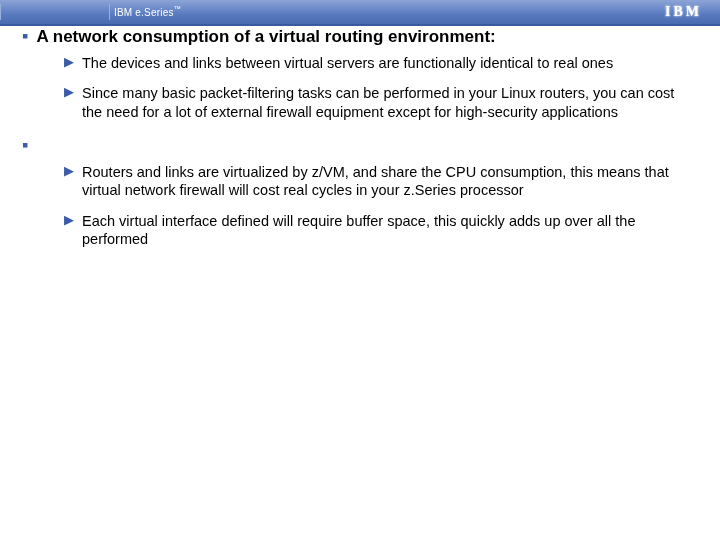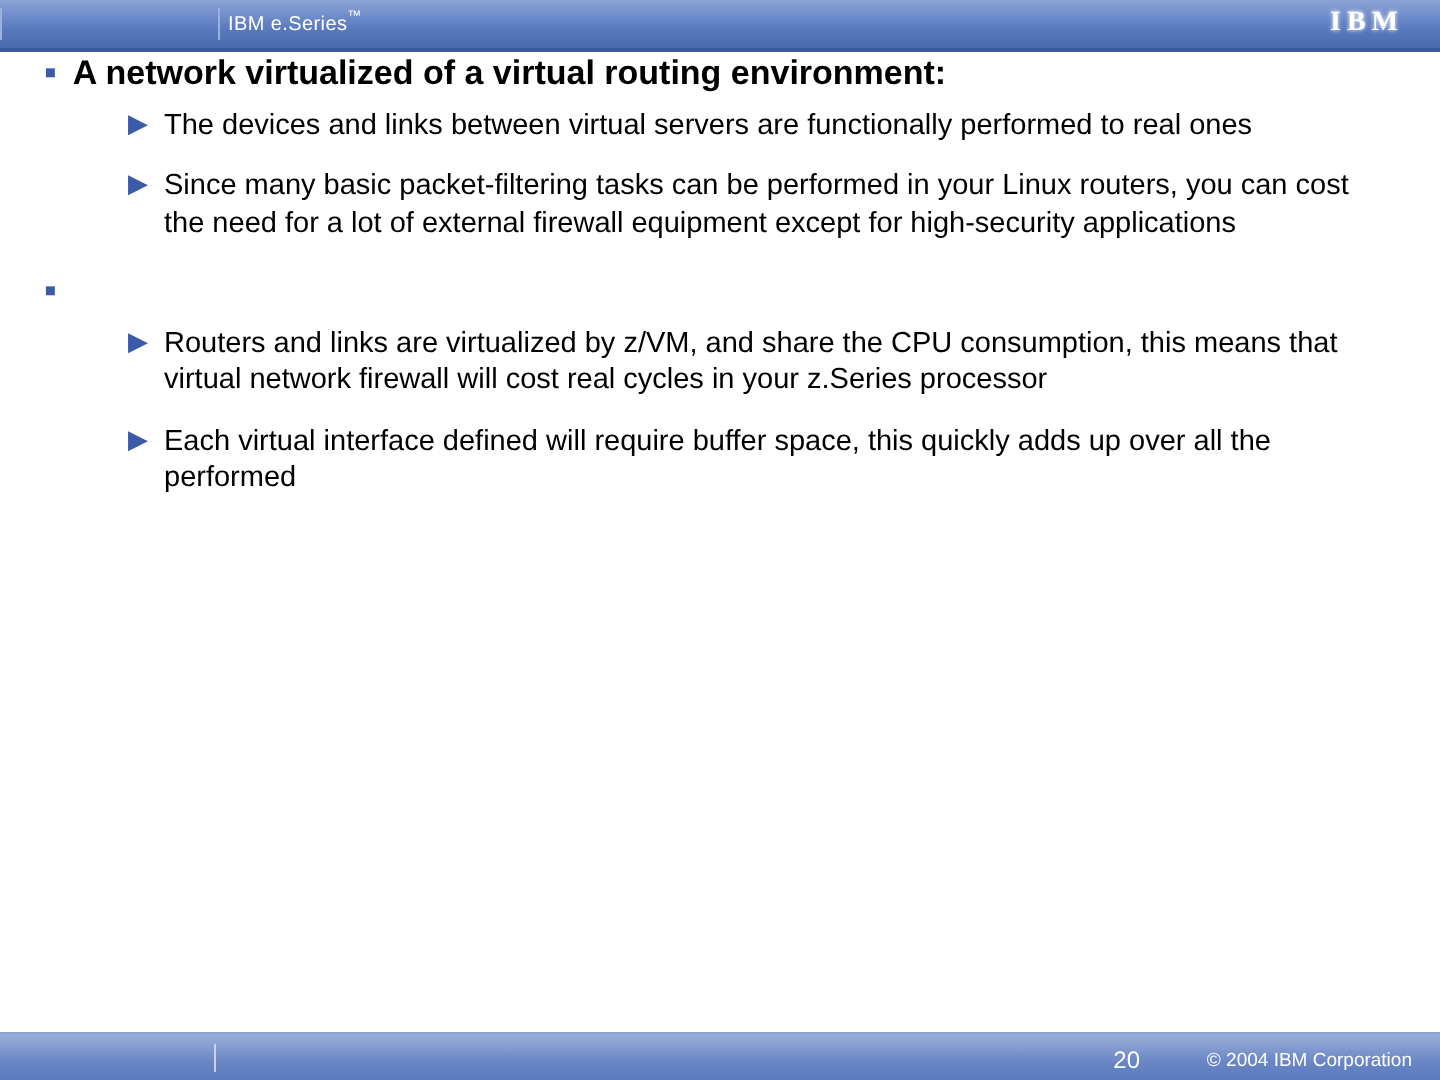--- a/index.html
+++ b/index.html
@@ -61,26 +61,26 @@
       </span>
     </div>
     <div class="ibm-logo">IBM</div>
   </div>
 
 
   <div class="content">
 
     <div class="l1">
       <span class="l1-bullet">▪</span>
-      <span class="l1-text">A network virtualized of a virtual routing environment:</span>
+      <span class="l1-text">A network consumption of a virtual routing environment:</span>
     </div>
     <div class="l2-group">
       <div class="l2">
         <span class="l2-bullet">▶</span>
-        <span class="l2-text">The devices and links between virtual servers are functionally performed to real ones</span>
+        <span class="l2-text">The devices and links between virtual servers are functionally identical to real ones</span>
       </div>
       <div class="l2">
         <span class="l2-bullet">▶</span>
         <span class="l2-text">Since many basic packet-filtering tasks can be performed in your Linux routers, you can cost the need for a lot of external firewall equipment except for high-security applications</span>
       </div>
     </div>
 
     <div class="l1">
       <span class="l1-bullet">▪</span>
     </div>
@@ -90,19 +90,14 @@
         <span class="l2-text">Routers and links are virtualized by z/VM, and share the CPU consumption, this means that virtual network firewall will cost real cycles in your z.Series processor</span>
       </div>
       <div class="l2">
         <span class="l2-bullet">▶</span>
         <span class="l2-text">Each virtual interface defined will require buffer space, this quickly adds up over all the performed</span>
       </div>
     </div>
 
   </div>
 
-  <div class="footer">
-    <div class="foot-rule"></div>
-    <div class="page-num">20</div>
-    <div class="copyright">© 2004 IBM Corporation</div>
-  </div>
 
 </div>
 
 </body></html>

